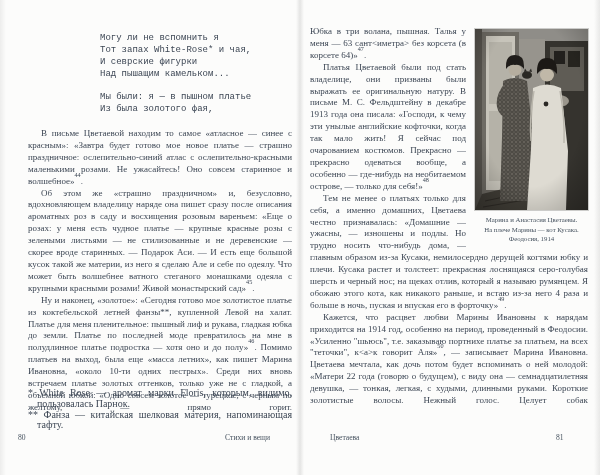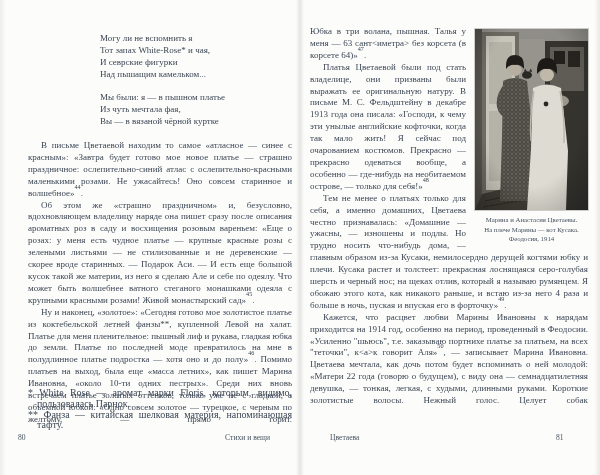--- a/index.html
+++ b/index.html
@@ -15,21 +15,21 @@
   }
   .edge-left,.edge-right{position:absolute;top:0;height:475px;width:6px;}
   .edge-left{left:0;background:linear-gradient(90deg,rgba(60,60,60,.08),rgba(60,60,60,0));}
   .edge-right{right:0;background:linear-gradient(270deg,rgba(60,60,60,.10),rgba(60,60,60,0));}
 
   .page-body{position:absolute;top:26px;font-size:9px;line-height:11.9px;text-align:justify;hyphens:auto;}
   .page-left-body{left:28px;width:264px;}
   .page-right-body{left:310px;width:278px;}
 
   .poem{margin:6px 0 13px 72px;text-align:left;}
-  .poem .poem-line{line-height:12px;white-space:nowrap;}
+  .poem .poem-line{line-height:12px;white-space:nowrap;font-family:Liberation Mono, monospace;}
   .stanza + .stanza{margin-top:11px;}
 
   .para{margin:0;}
   .para.indent{text-indent:13px;}
   .para.flush{text-align-last:justify;}
   sup{font-size:6.2px;line-height:0;position:relative;top:-3px;}
 
   .footnotes{position:absolute;left:28px;top:388px;width:264px;
     font-size:10px;line-height:10.8px;text-align:justify;}
   .footnote{padding-left:9px;text-indent:-9px;}
@@ -55,22 +55,21 @@
   <div class="page-body page-left-body">
     <div class="poem">
         <div class="stanza">
           <div class="poem-line">Могу ли не вспомнить я</div>
           <div class="poem-line">Тот запах White-Rose* и чая,</div>
           <div class="poem-line">И севрские фигурки</div>
           <div class="poem-line">Над пышащим камельком...</div>
         </div>
         <div class="stanza">
           <div class="poem-line">Мы были: я — в пышном платье</div>
-          <div class="poem-line">Из чуть мечтала фая,</div>
-          <div class="poem-line">Вы — в вязаной чёрной куртке</div>
+          <div class="poem-line">Из была золотого фая,</div>
         </div>
       </div>
     <div>
         <p class="para indent">В письме Цветаевой находим то самое «атласное — синее с красным»: «Завтра будет готово мое новое платье — страшно праздничное: ослепительно-синий атлас с ослепительно-красными маленькими розами. Не ужасайтесь! Оно совсем старинное и волшебное»<sup>44</sup>.</p>
         <p class="para indent">Об этом же «страшно праздничном» и, безусловно, вдохновляющем владелицу наряде она пишет сразу после описания ароматных роз в саду и восхищения розовым вареньем: «Еще о розах: у меня есть чудное платье — крупные красные розы с зелеными листьями — не стилизованные и не деревенские — скорее вроде старинных. — Подарок Аси. — И есть еще большой кусок такой же материи, из него я сделаю Але и себе по одеялу. Что может быть волшебнее ватного стеганого монашками одеяла с крупными красными розами! Живой монастырский сад»<sup>45</sup>.</p>
         <p class="para indent flush">Ну и наконец, «золотое»: «Сегодня готово мое золотистое платье из коктебельской летней фанзы**, купленной Левой на халат. Платье для меня пленительное: пышный лиф и рукава, гладкая юбка до земли. Платье по последней моде превратилось на мне в полудлинное платье подростка — хотя оно и до полу»<sup>46</sup>. Помимо платьев на выход, была еще «масса летних», как пишет Марина Ивановна, «около 10-ти одних пестрых». Среди них вновь встречаем платье золотых оттенков, только уже не с гладкой, а объемной юбкой: «Одно совсем золотое — турецкое, с черным по желтому, — прямо горит.</p>
       </div>
   </div>
 
   <div class="footnotes">

